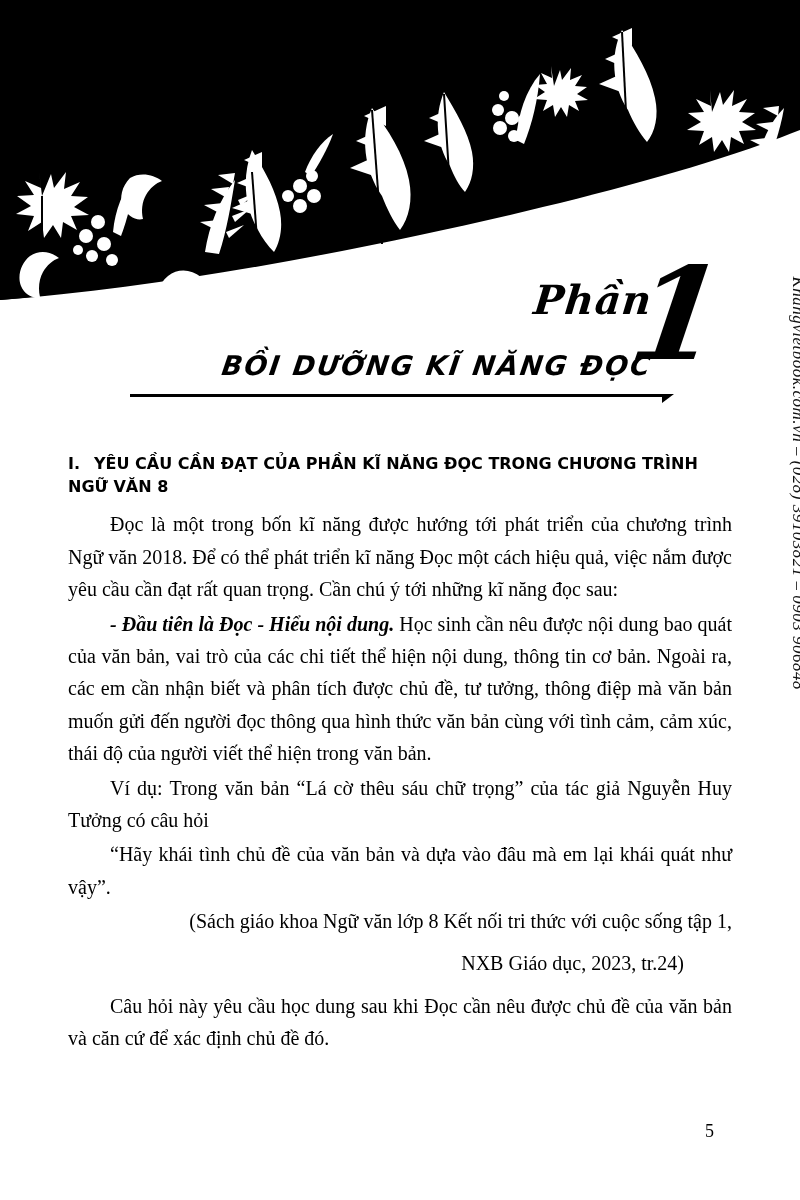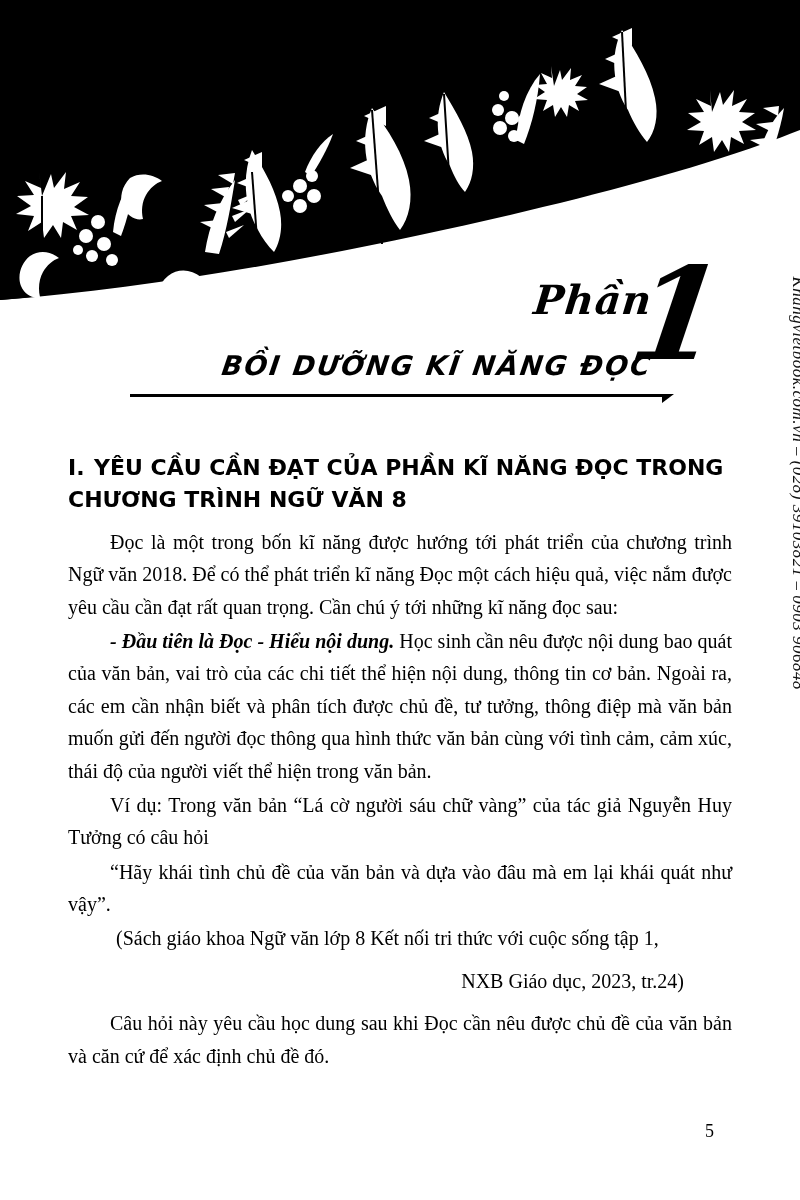--- a/index.html
+++ b/index.html
@@ -86,21 +86,21 @@
   
   .content {
     position: absolute;
     top: 452px;
     left: 68px;
     width: 664px;
   }
   h1.section-heading {
     font-family: "DejaVu Sans", sans-serif;
     font-weight: bold;
-    font-size: 22px;
+    font-size: 16px;
     line-height: 1.45;
     margin: 0 0 10px 0;
     text-indent: 0;
     letter-spacing: 0px;
   }
   h1.section-heading .rn { display: inline-block; min-width: 26px; }
   p.para {
     font-size: 20px;
     line-height: 1.62;
     margin: 0 0 2px 0;
@@ -112,20 +112,21 @@
     line-height: 1.62;
     margin: 10px;
     text-align: right;
     padding-right: 38px;
   }
   p.source-line {
     font-size: 20px;
     line-height: 1.62;
     margin: 0;
     text-indent: 48px;
+    text-align: right;
   }
   .b-ital { font-weight: bold; font-style: italic; }
   .b { font-weight: normal; }
   .underline { }
 
   
   .side-watermark {
     position: absolute;
     right: 12px;
     top: 690px;
@@ -267,21 +268,21 @@
     <span class="rn">I.</span><span>YÊU CẦU CẦN ĐẠT CỦA PHẦN KĨ NĂNG ĐỌC TRONG CHƯƠNG TRÌNH NGỮ VĂN 8</span>
   </h1>
 
   <p class="para">Đọc là một trong bốn kĩ năng được hướng tới phát triển của chương trình Ngữ văn 2018. Để có thể phát triển kĩ năng Đọc một cách hiệu quả, việc nắm được yêu cầu cần đạt rất quan trọng. Cần chú ý tới những kĩ năng đọc sau:</p>
 
   <p class="para">
     <span class="b-ital">- Đầu tiên là Đọc - Hiểu nội dung.</span><span> Học sinh cần nêu được nội dung bao quát của văn bản, vai trò của các chi tiết thể hiện nội dung, thông tin cơ bản. Ngoài ra, các em cần nhận biết và phân tích được chủ đề, tư tưởng, thông điệp mà văn bản muốn gửi đến người đọc thông qua hình thức văn bản cùng với tình cảm, cảm xúc, thái độ của người viết thể hiện trong văn bản.</span>
   </p>
 
   <p class="para">
-    <span class="b">Ví dụ:</span><span> Trong văn bản “Lá cờ người sáu chữ vàng” của tác giả Nguyễn Huy Tưởng có câu hỏi</span>
+    <span class="b">Ví dụ:</span><span> Trong văn bản “Lá cờ thêu sáu chữ trọng” của tác giả Nguyễn Huy Tưởng có câu hỏi</span>
   </p>
 
   <p class="para">
     <span>“Hãy khái tình </span><span class="underline">chủ đề của văn bản</span><span> và dựa vào đâu mà em lại khái quát như vậy”.</span>
   </p>
 
   <p class="source-line">(Sách giáo khoa Ngữ văn lớp 8 Kết nối tri thức với cuộc sống tập 1,</p>
   <p class="center-right">NXB Giáo dục, 2023, tr.24)</p>
 
   <p class="para">Câu hỏi này yêu cầu học dung sau khi Đọc cần nêu được chủ đề của văn bản và căn cứ để xác định chủ đề đó.</p>

